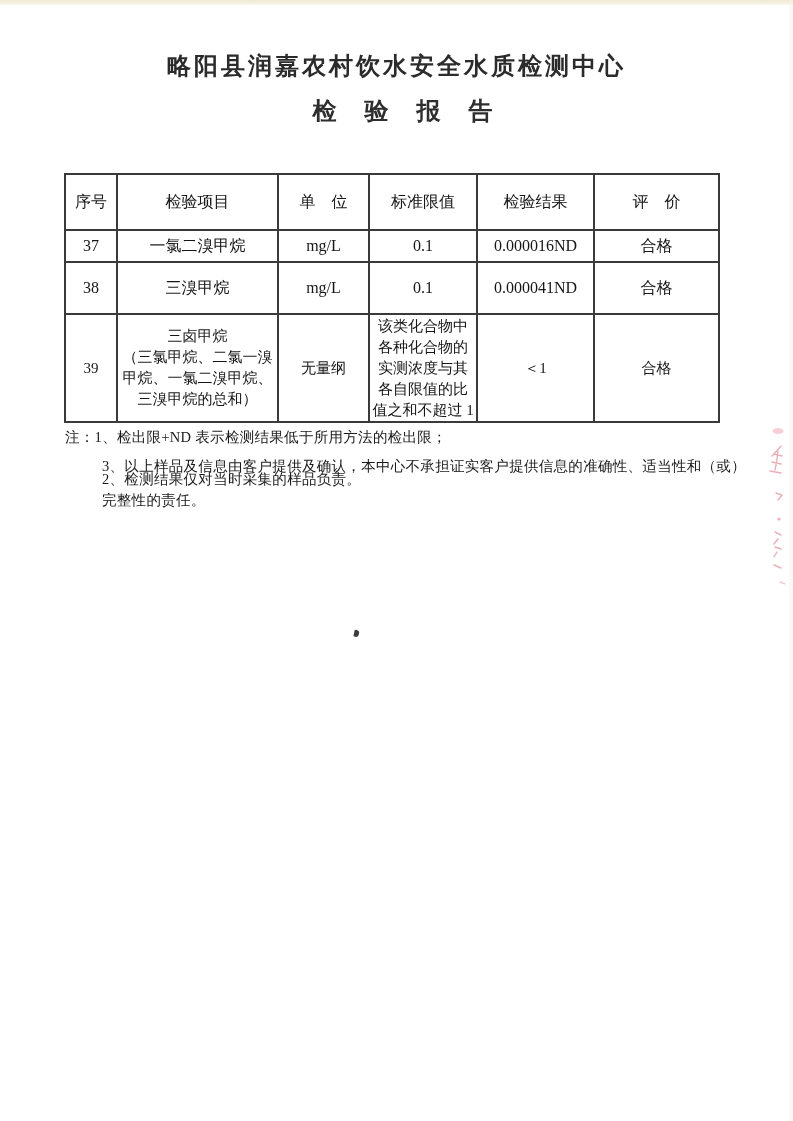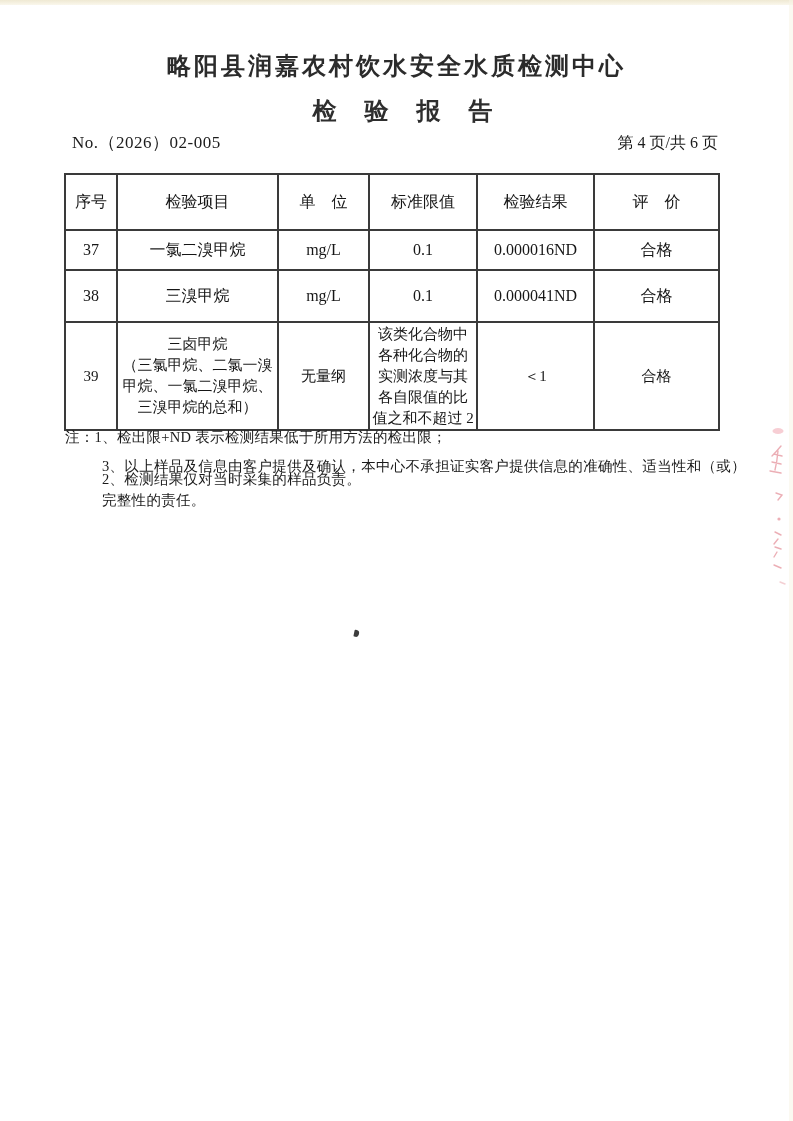--- a/index.html
+++ b/index.html
@@ -49,21 +49,21 @@
   }
   table.results th, table.results td {
     border: 2px solid #3a3a3a;
     font-weight: normal;
     vertical-align: middle;
     white-space: pre-line;
     padding: 0 2px;
     line-height: 22px;
   }
   tr.hdr    { height: 56px; }
-  tr.row-37 { height: 40px; }
+  tr.row-37 { height: 32px; }
   tr.row-38 { height: 52px; }
   tr.row-39 { height: 108px; font-size: 15px; }
   tr.row-39 td { line-height: 21px; }
   .notes { position: absolute; left: 0; top: 0; width: 100%; font-size: 14.5px; color: #1a1a1a; }
   .note-line { position: absolute; white-space: nowrap; letter-spacing: .3px; }
   .note-line.l1 { left: 65px;  top: 428px; }
   .note-line.l2 { left: 102px; top: 470px; }
   .note-line.l3 { left: 102px; top: 457px; }
   .note-line.l4 { left: 102px; top: 491px; }
   .red-marks { position: absolute; left: 753px; top: 418px; }
@@ -76,24 +76,20 @@
 <body>
 
 <div class="page">
 
   <div class="edge-top"></div>
   <div class="edge-right"></div>
 
   <div class="title">略阳县润嘉农村饮水安全水质检测中心</div>
   <div class="subtitle">检验报告</div>
 
-  <div class="meta">
-    <span class="report-no">No.（2026）02-005</span>
-    <span class="page-indicator">第 4 页/共 6 页</span>
-  </div>
 
   <table class="results">
     <colgroup>
       <col style="width:52px">
         <col style="width:161px">
         <col style="width:91px">
       <col style="width:108px">
         <col style="width:117px">
         <col style="width:125px">
     </colgroup>
@@ -128,21 +124,21 @@
         <td>39</td>
         <td>三卤甲烷
 （三氯甲烷、二氯一溴
 甲烷、一氯二溴甲烷、
 三溴甲烷的总和）</td>
         <td>无量纲</td>
         <td>该类化合物中
 各种化合物的
 实测浓度与其
 各自限值的比
-值之和不超过 2</td>
+值之和不超过 1</td>
         <td>＜1</td>
         <td>合格</td>
       </tr>
     </tbody>
   </table>
 
   <div class="notes">
     <div class="note-line l1"><span>注：</span><span>1、检出限+ND 表示检测结果低于所用方法的检出限；</span></div>
     <div class="note-line l2">2、检测结果仅对当时采集的样品负责。</div>
     <div class="note-line l3">3、以上样品及信息由客户提供及确认，本中心不承担证实客户提供信息的准确性、适当性和（或）</div>

